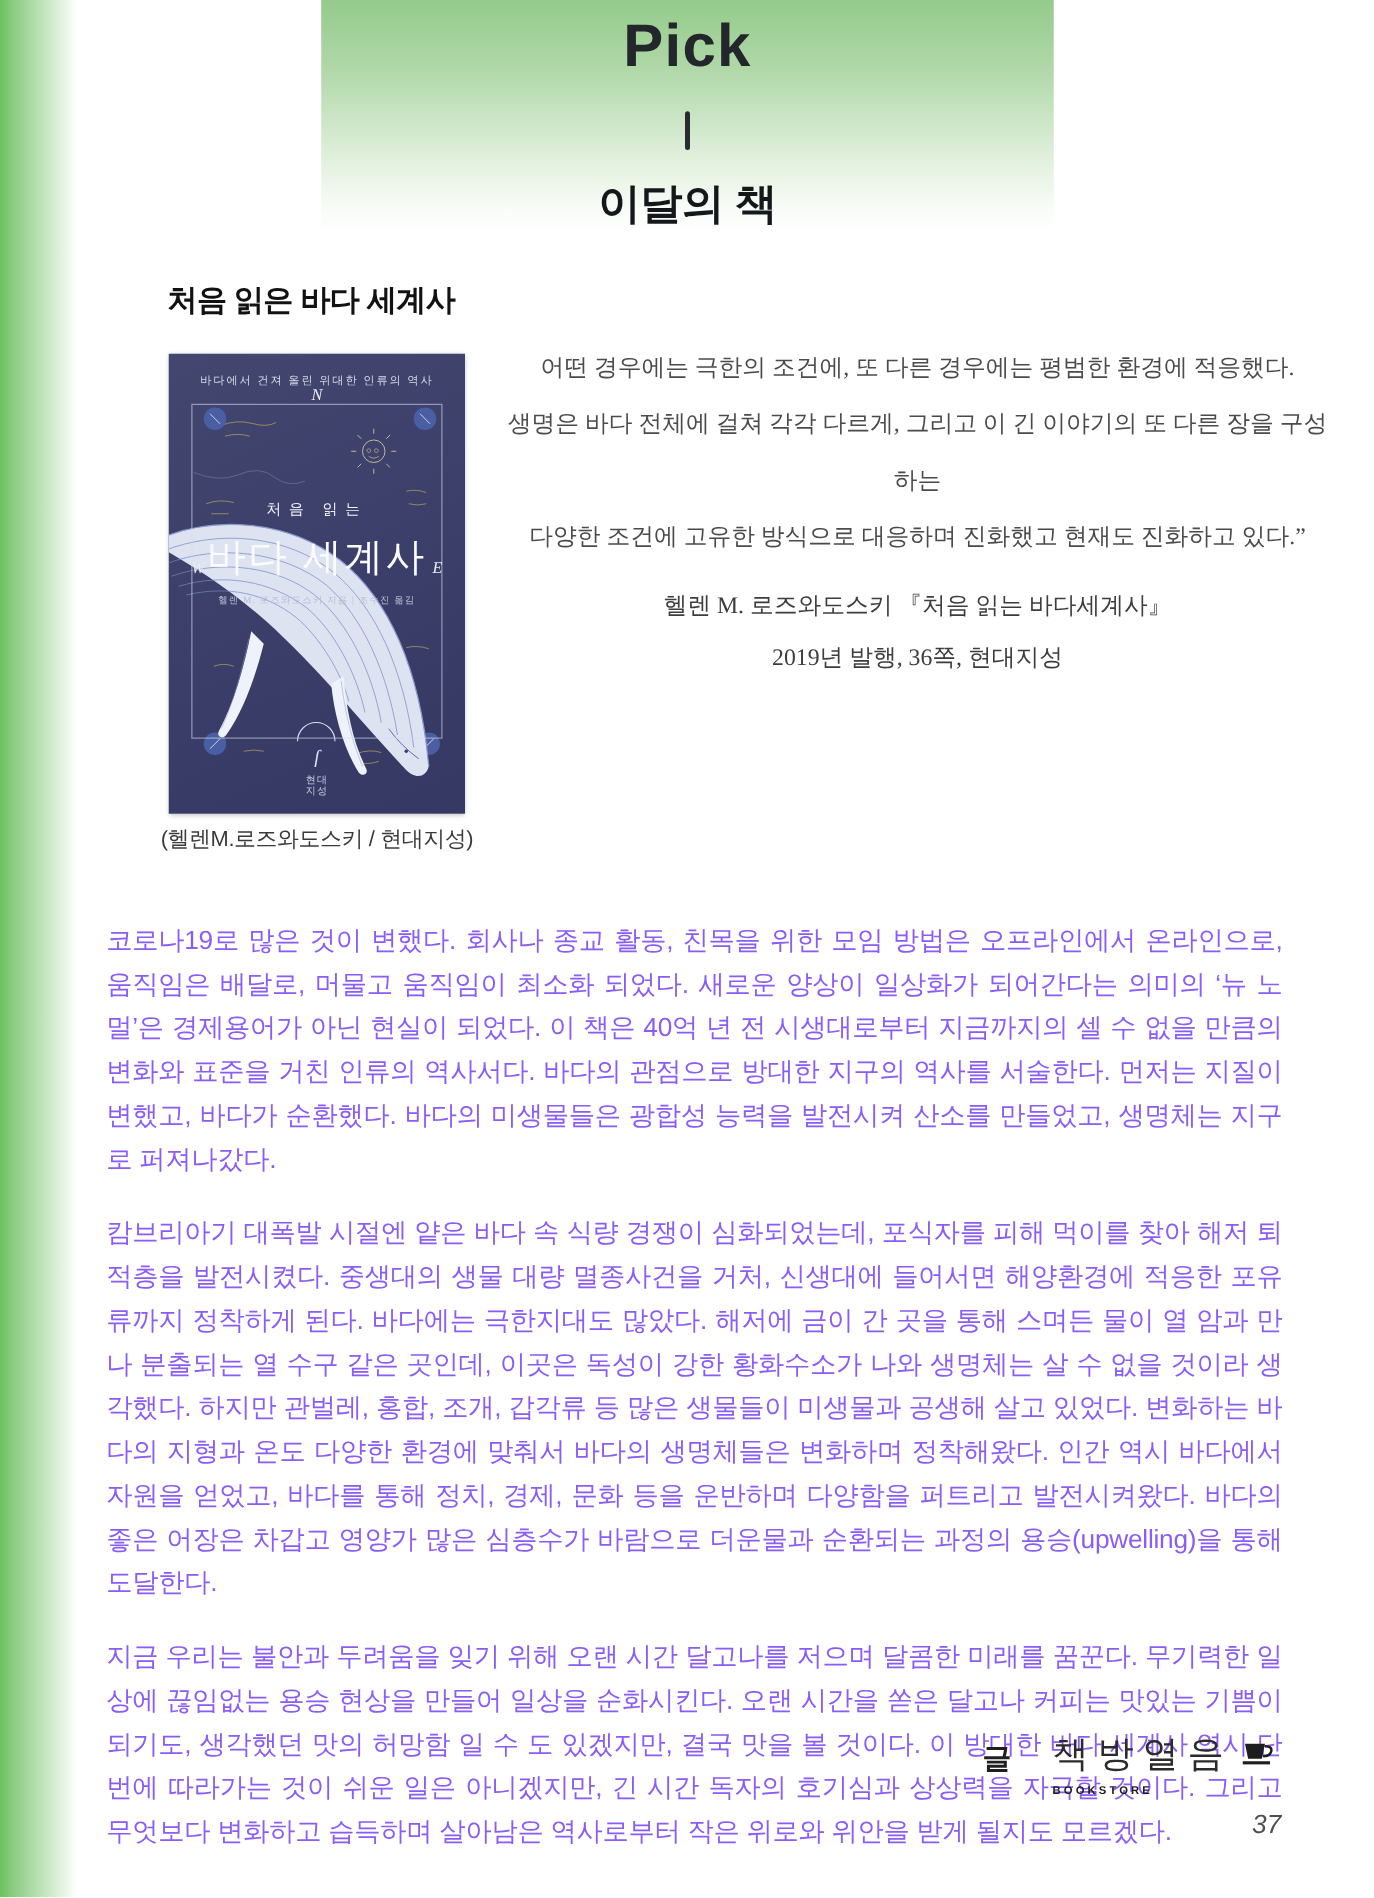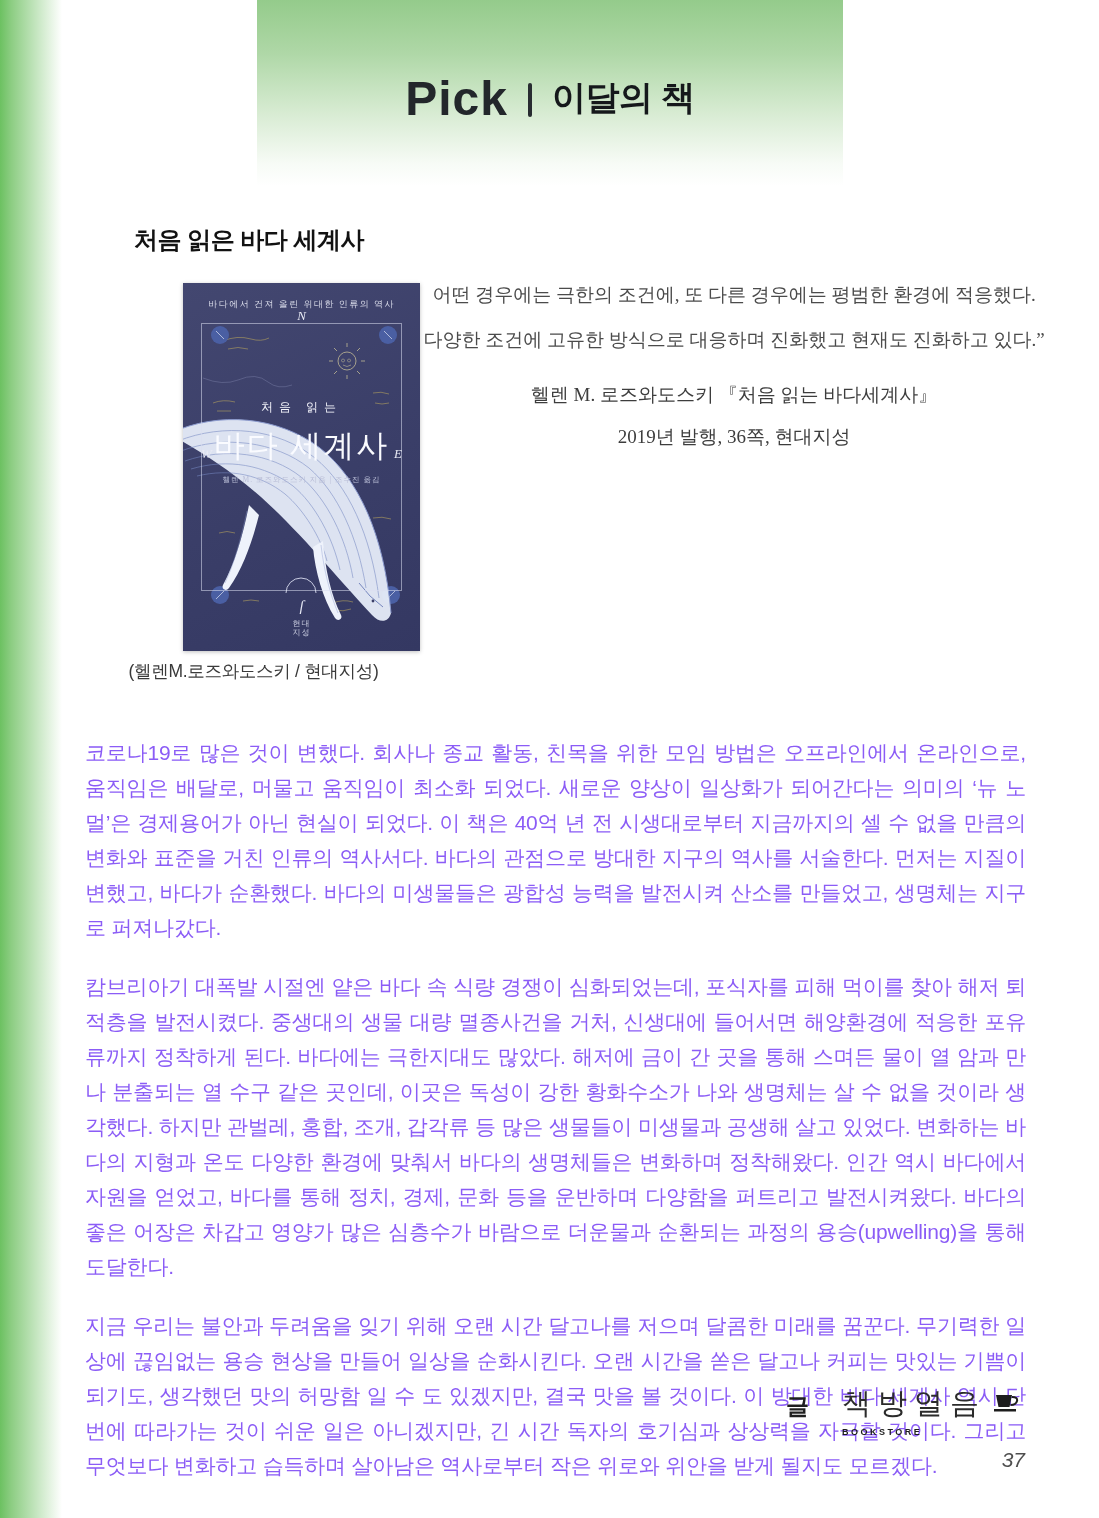--- a/index.html
+++ b/index.html
@@ -25,20 +25,21 @@
   .header-band {
     position: absolute;
     left: 257px; top: 0;
     width: 586px; height: 186px;
     background: linear-gradient(180deg, #94cb8b 0%, #aed7a6 28%, #d9ecd4 62%, #f7fbf6 88%, #ffffff 100%);
     display: flex;
     align-items: center;
     justify-content: center;
     gap: 20px;
     padding-top: 10px;
+    flex-direction: column;
   }
   .header-pick {
     font-size: 48px;
     font-weight: 800;
     color: #23272b;
     letter-spacing: 1px;
   }
   .header-divider {
     width: 4px; height: 34px;
     background: #282c31;
@@ -63,21 +64,20 @@
   }
 
   
   .book { position: absolute; left: 135px; top: 283px; width: 237px; height: 368px; }
   .cover {
     position: relative;
     width: 100%; height: 100%;
     background: linear-gradient(155deg, #434770 0%, #3a3e68 55%, #343862 100%);
     overflow: hidden;
     box-shadow: 0 1px 4px rgba(0,0,0,0.25);
-    margin-left: 48px;
   }
   .cover-tagline {
     position: absolute;
     top: 15px; left: 0; width: 100%;
     text-align: center;
     font-size: 9px;
     color: #d9dbe9;
     letter-spacing: 1.5px;
     font-family: "Liberation Serif", serif;
   }
@@ -326,20 +326,21 @@
         <span>현대</span><br>
         <span>지성</span>
       </div>
     </div>
   </div>
 
   <div class="book-caption">(헬렌M.로즈와도스키 / 현대지성)</div>
 
   <div class="quote">
     <span class="quote-line">어떤 경우에는 극한의 조건에, 또 다른 경우에는 평범한 환경에 적응했다.</span>
+    <span class="quote-line">생명은 바다 전체에 걸쳐 각각 다르게, 그리고 이 긴 이야기의 또 다른 장을 구성하는</span>
     <span class="quote-line">다양한 조건에 고유한 방식으로 대응하며 진화했고 현재도 진화하고 있다.”</span>
     <div class="quote-attr">
       <span class="quote-attr-line">헬렌 M. 로즈와도스키 『처음 읽는 바다세계사』</span>
       <span class="quote-attr-line">2019년 발행, 36쪽, 현대지성</span>
     </div>
   </div>
 
   <div class="body-text">
     <p>코로나19로 많은 것이 변했다. 회사나 종교 활동, 친목을 위한 모임 방법은 오프라인에서 온라인으로, 움직임은 배달로, 머물고 움직임이 최소화 되었다. 새로운 양상이 일상화가 되어간다는 의미의 ‘뉴 노멀’은 경제용어가 아닌 현실이 되었다. 이 책은 40억 년 전 시생대로부터 지금까지의 셀 수 없을 만큼의 변화와 표준을 거친 인류의 역사서다. 바다의 관점으로 방대한 지구의 역사를 서술한다. 먼저는 지질이 변했고, 바다가 순환했다. 바다의 미생물들은 광합성 능력을 발전시켜 산소를 만들었고, 생명체는 지구로 퍼져나갔다.</p>
     <p>캄브리아기 대폭발 시절엔 얕은 바다 속 식량 경쟁이 심화되었는데, 포식자를 피해 먹이를 찾아 해저 퇴적층을 발전시켰다. 중생대의 생물 대량 멸종사건을 거처, 신생대에 들어서면 해양환경에 적응한 포유류까지 정착하게 된다. 바다에는 극한지대도 많았다. 해저에 금이 간 곳을 통해 스며든 물이 열 암과 만나 분출되는 열 수구 같은 곳인데, 이곳은 독성이 강한 황화수소가 나와 생명체는 살 수 없을 것이라 생각했다. 하지만 관벌레, 홍합, 조개, 갑각류 등 많은 생물들이 미생물과 공생해 살고 있었다. 변화하는 바다의 지형과 온도 다양한 환경에 맞춰서 바다의 생명체들은 변화하며 정착해왔다. 인간 역시 바다에서 자원을 얻었고, 바다를 통해 정치, 경제, 문화 등을 운반하며 다양함을 퍼트리고 발전시켜왔다. 바다의 좋은 어장은 차갑고 영양가 많은 심층수가 바람으로 더운물과 순환되는 과정의 용승(upwelling)을 통해 도달한다.</p>

